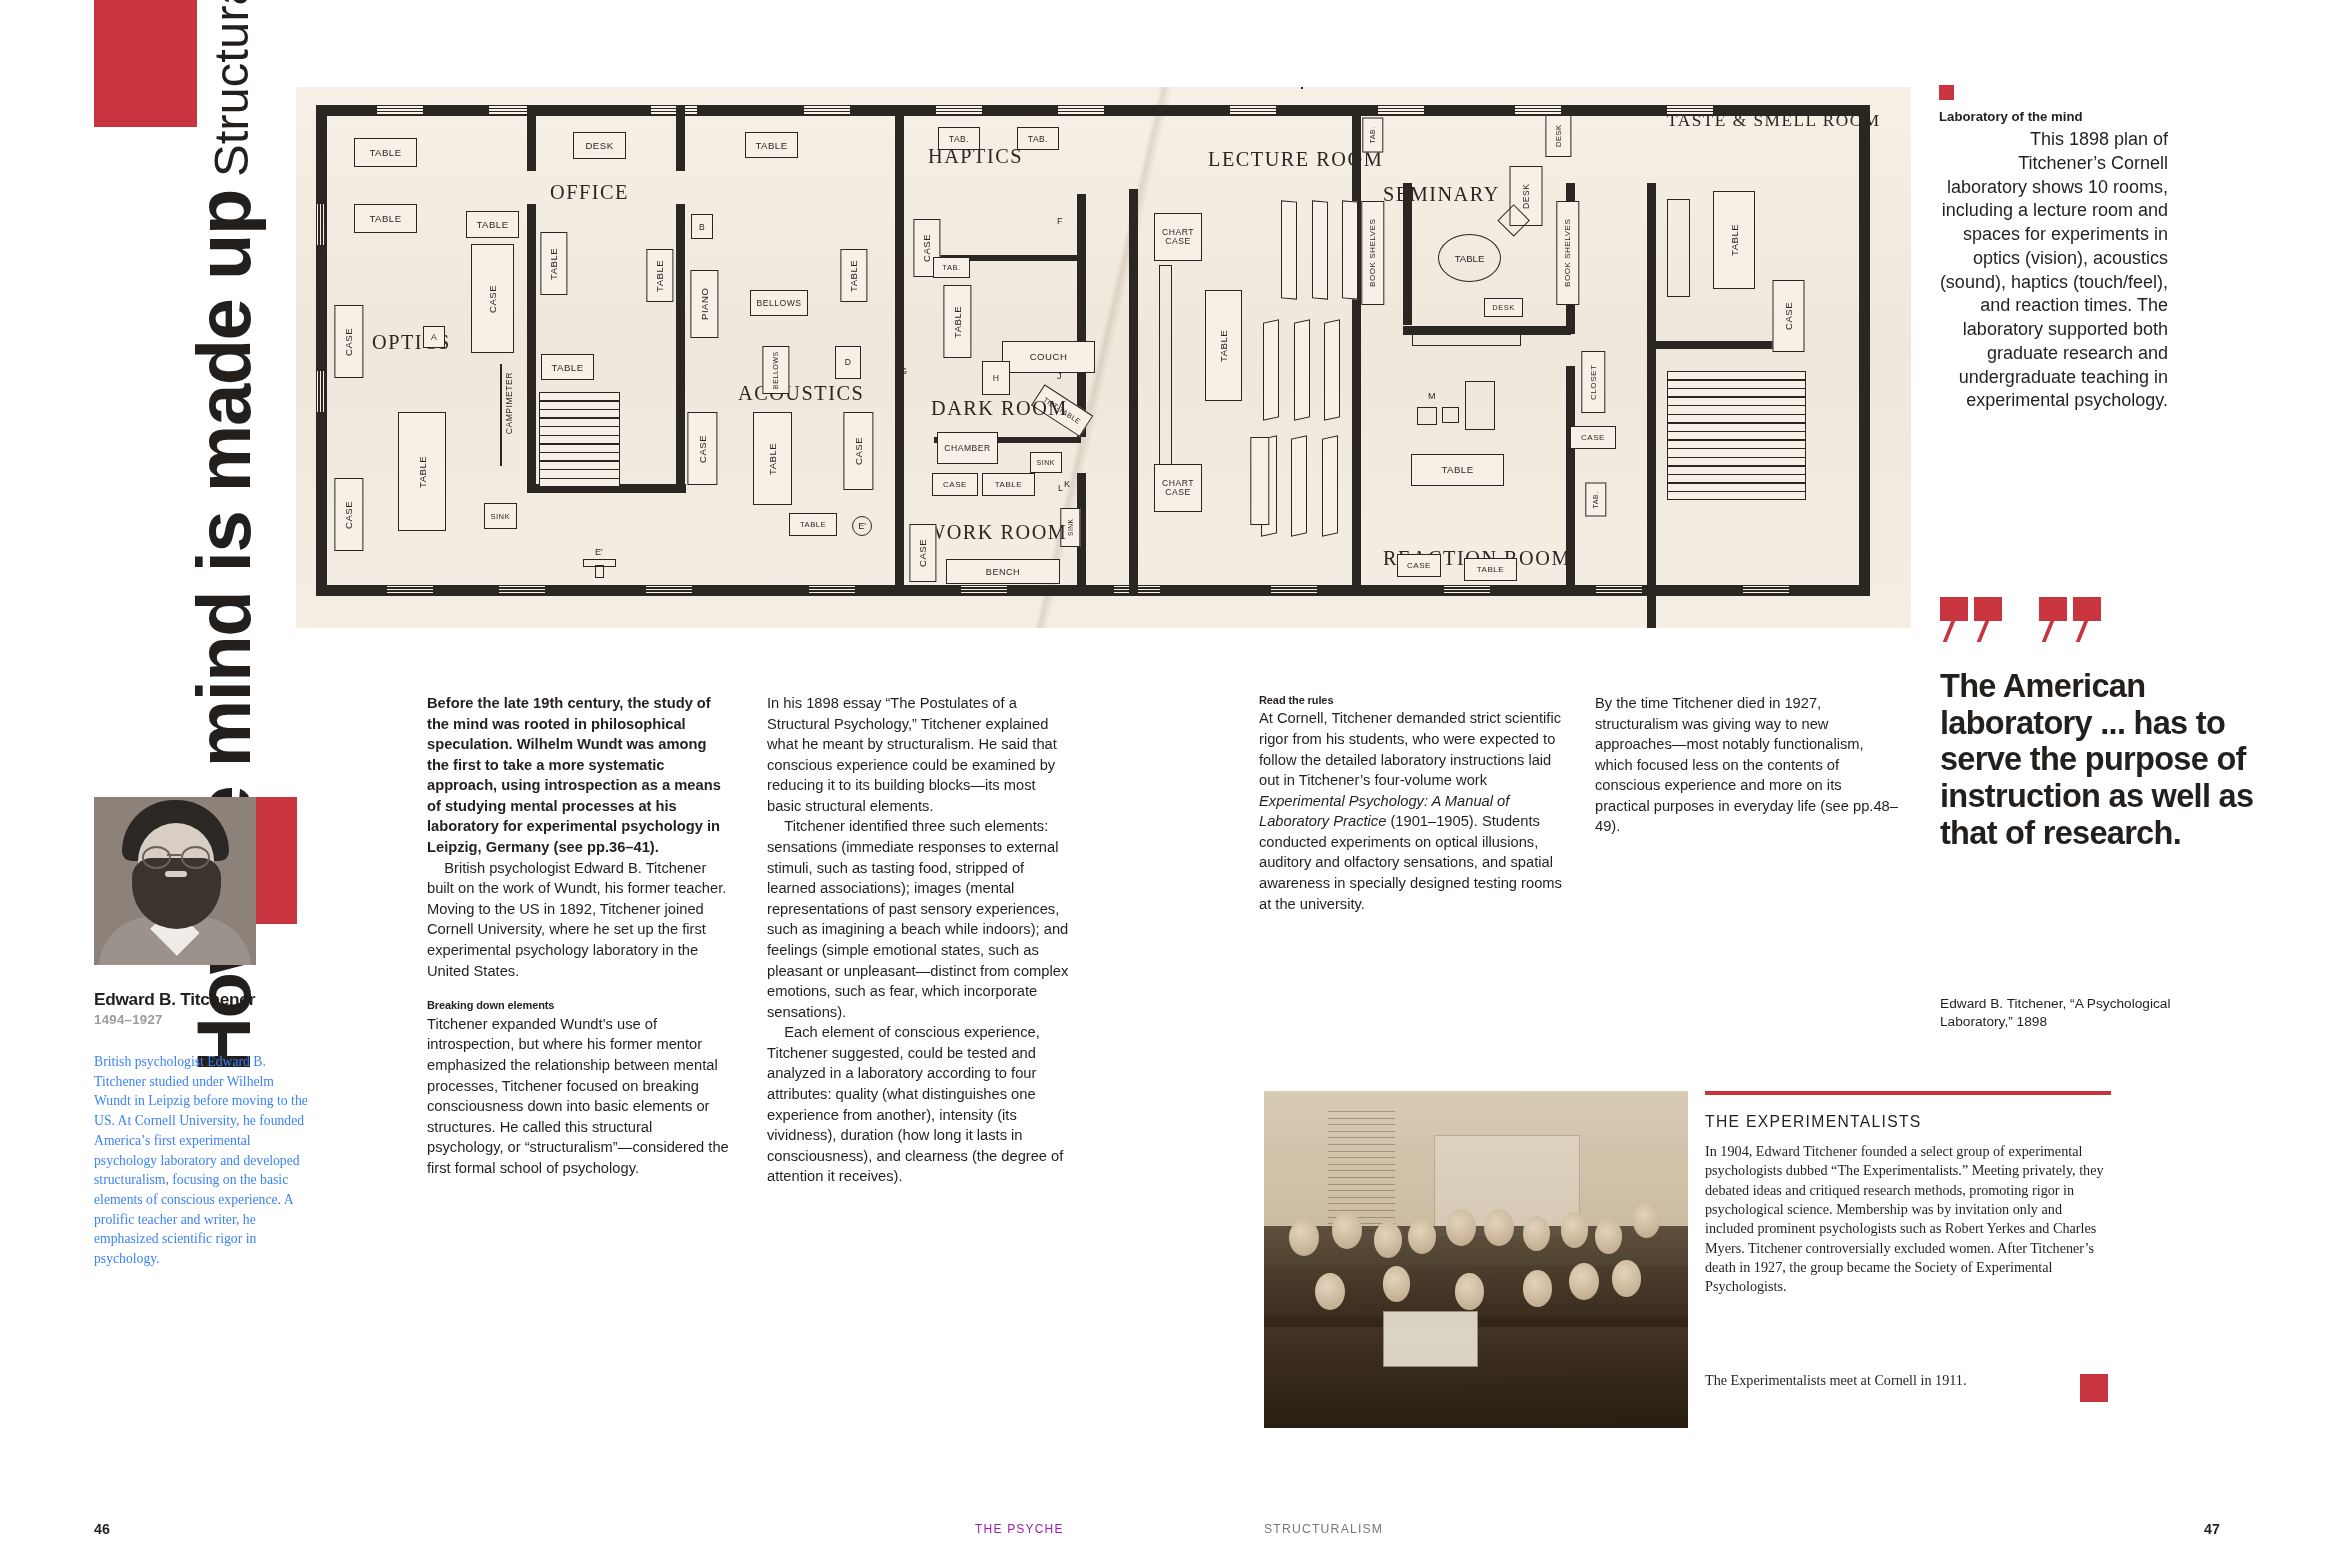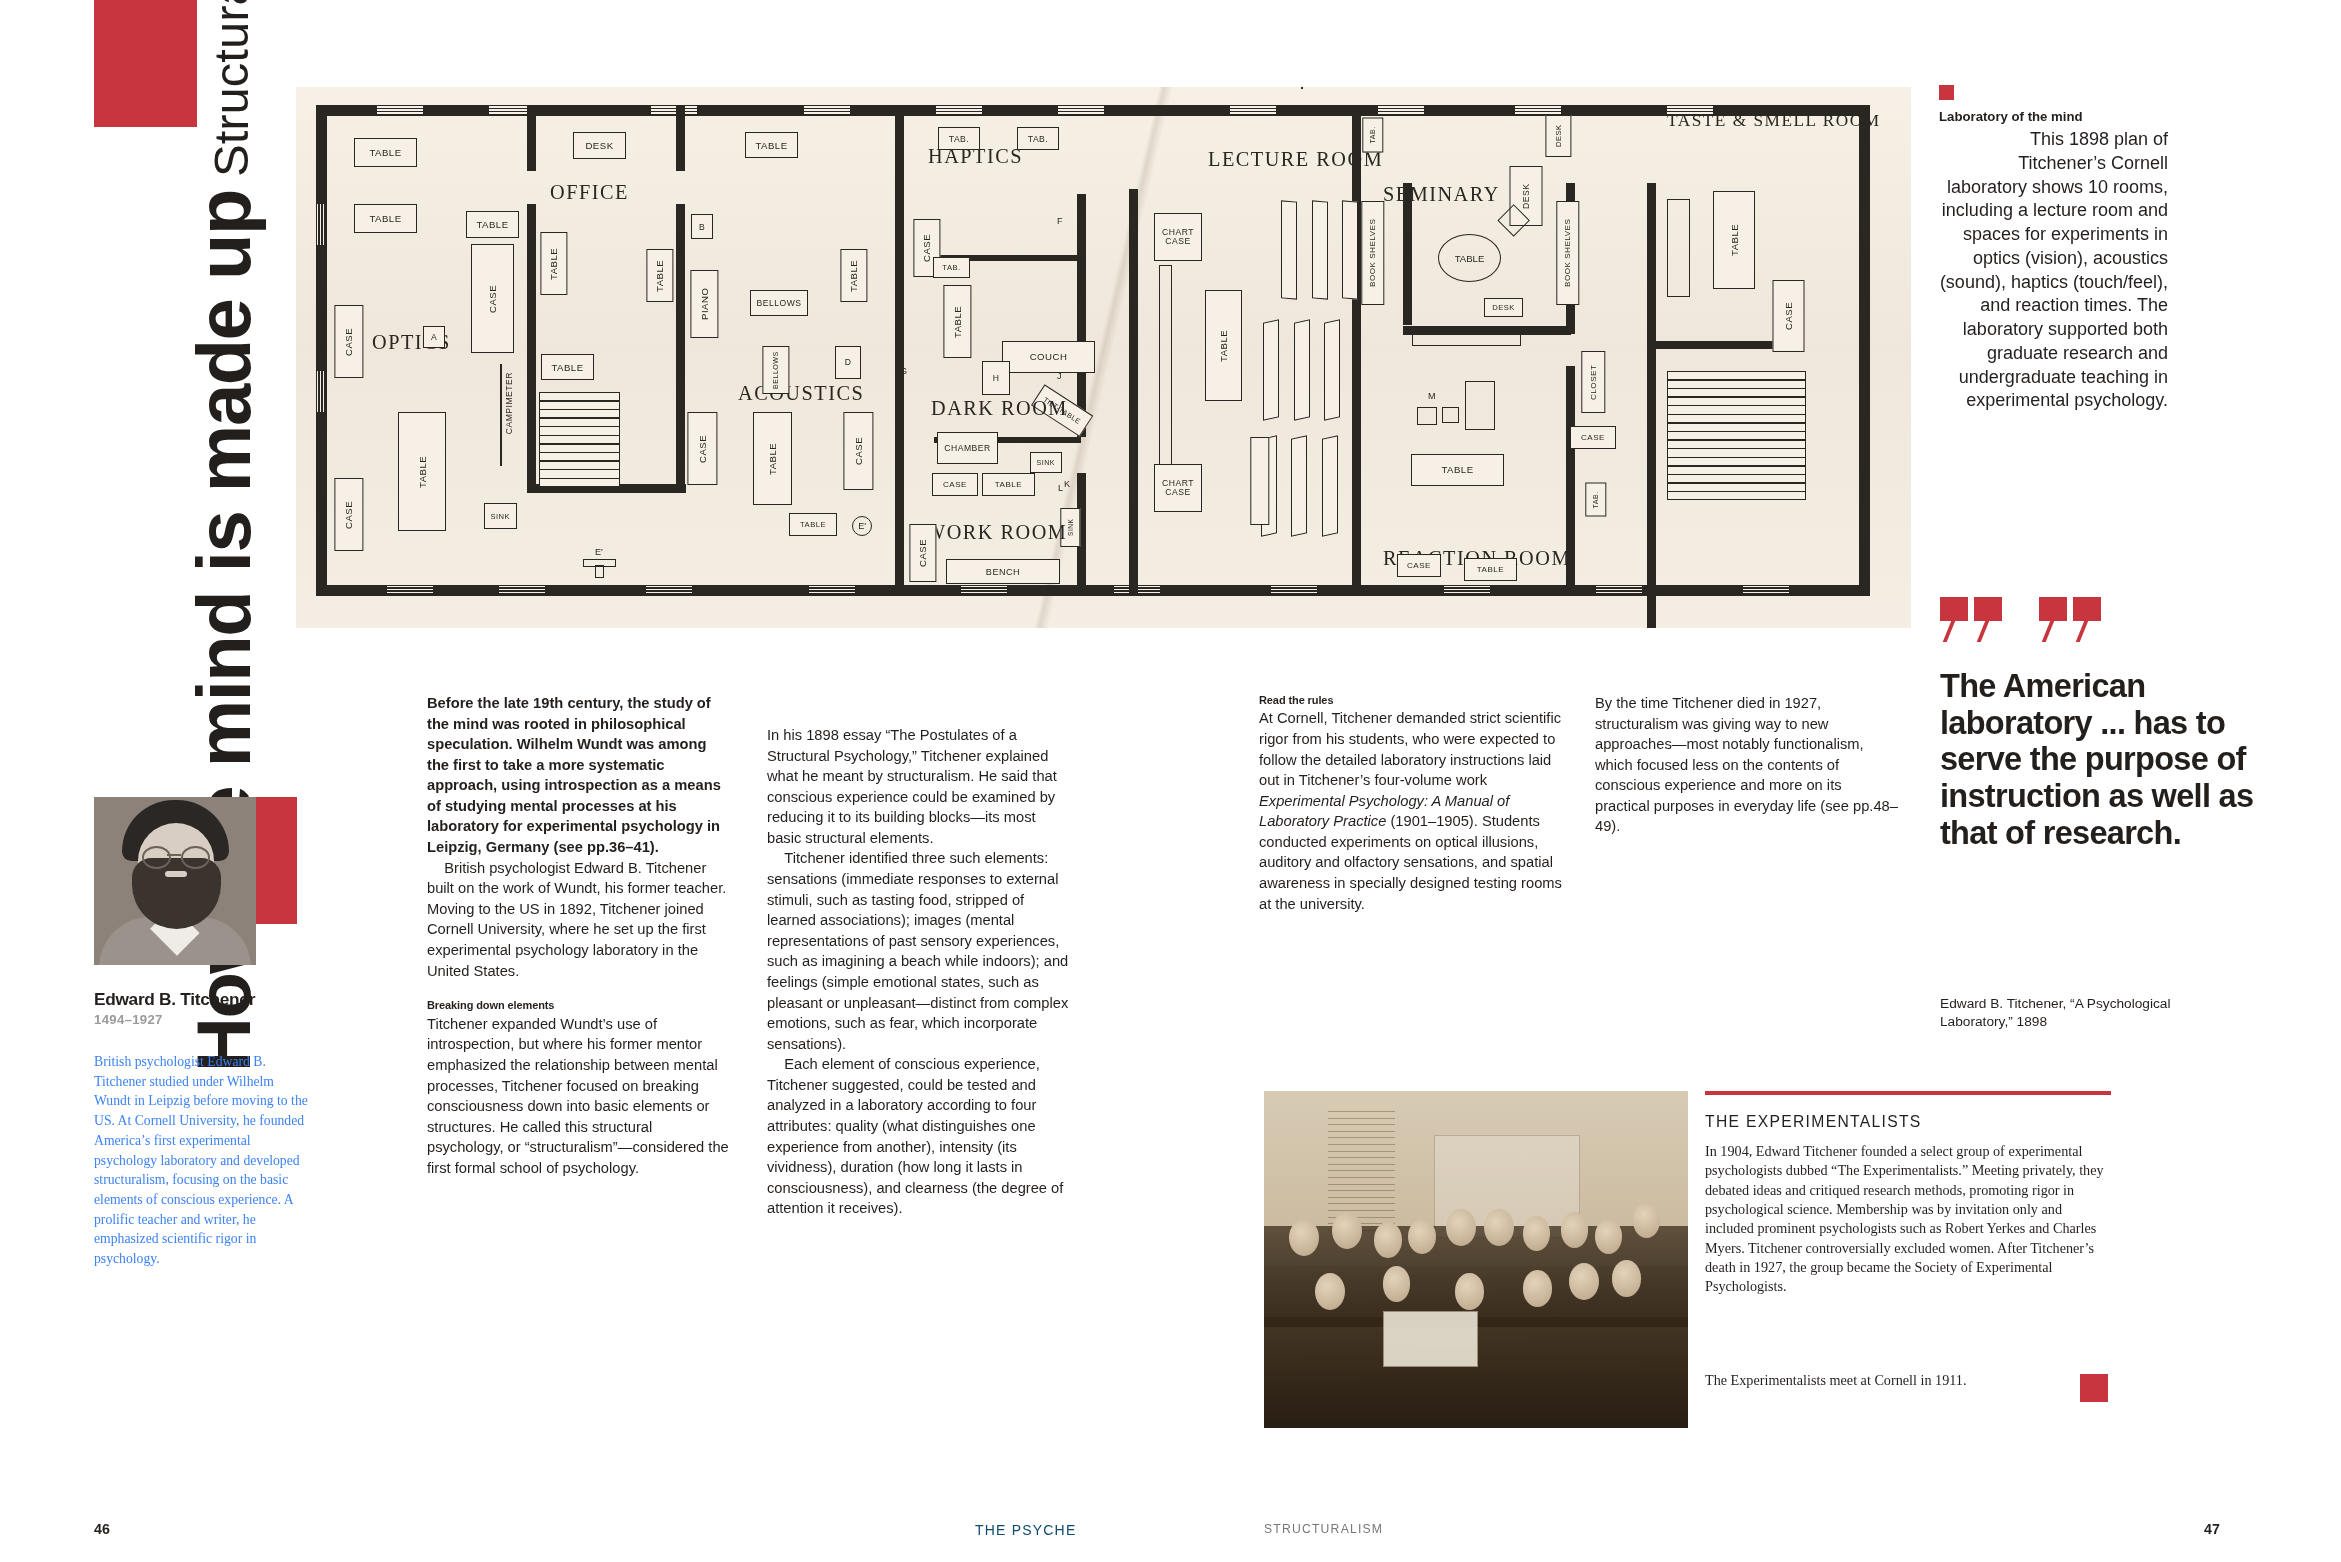--- a/index.html
+++ b/index.html
@@ -77,21 +77,21 @@
 
   
   #cap-sq{left:1939px;top:85px;width:15.2px;height:15.2px;background:#c9353e;}
   #cap-title{left:1939px;top:109px;width:218px;font-size:13.2px;font-weight:700;}
   #cap-body{left:1939px;top:128px;width:229px;font-size:18px;line-height:1.32;text-align:right;}
 
   
   .col{position:absolute;top:693px;width:305px;font-size:14.7px;line-height:1.40;
        color:#231f1d;}
   #col1{left:427px;}
-  #col2{left:767px;margin-top:32px;}
+  #col2{left:767px;}
   #col3{left:1259px;}
   #col4{left:1595px;}
   .col p{margin:0;text-indent:0;}
   .col p+p{text-indent:17.3px;}
   .col .intro{font-weight:700;}
   .col h3{margin:17.3px 0 0 0;font-size:11px;font-weight:700;letter-spacing:-0.1px;}
   .col h3+p{text-indent:0;}
   .col .it{font-style:italic;}
 
   
@@ -128,21 +128,21 @@
   #exp-red-line{left:1705px;top:1091px;width:406px;height:3.6px;background:#c9353e;}
   #exp-title{left:1705px;top:1113px;width:406px;font-size:15.7px;font-weight:400;
       letter-spacing:1.3px;color:#231f1d;}
   #exp-body{left:1705px;top:1142px;width:409px;font-size:14.2px;line-height:1.36;}
   #exp-credit{left:1705px;top:1371px;width:409px;font-size:14.2px;line-height:1.3;}
   #exp-red-sq{left:2080px;top:1374px;width:28.4px;height:28.4px;background:#c9353e;}
 
   
   #pg-left{left:94px;top:1521px;font-size:14.2px;font-weight:700;}
   #pg-right{left:2204px;top:1521px;font-size:14.2px;font-weight:700;}
-  #rh-left{left:975px;top:1522px;font-size:14px;letter-spacing:1.2px;color:#0c4a6e;}
+  #rh-left{left:975px;top:1522px;font-size:12px;letter-spacing:1.2px;color:#a21caf;}
   #rh-right{left:1264px;top:1522px;font-size:12.2px;letter-spacing:1.2px;color:#777;}
 </style>
 </head>
 <body>
 
 <div class="abs" id="red-block"></div>
 
 <div class="abs" id="vtitle-wrap">
   <span id="vtitle">How the mind is made up</span>
   <span id="vsub">Structuralism</span>

